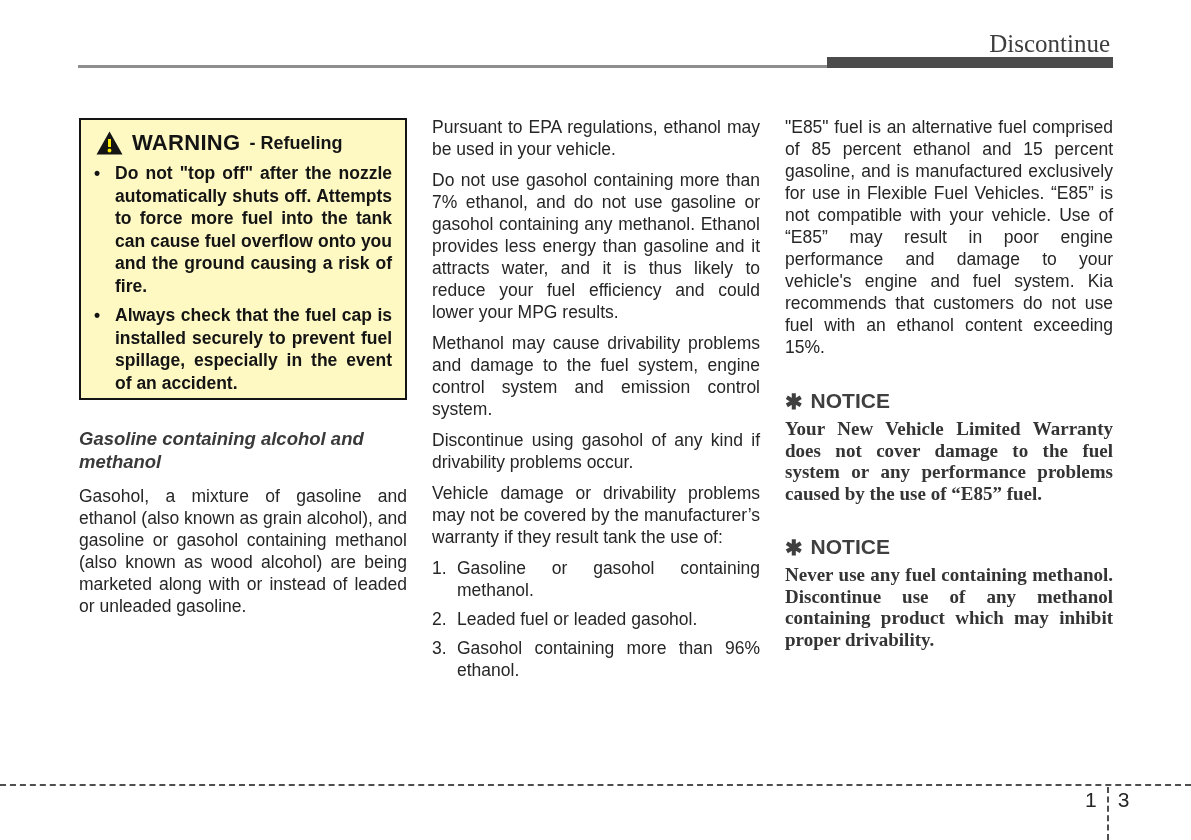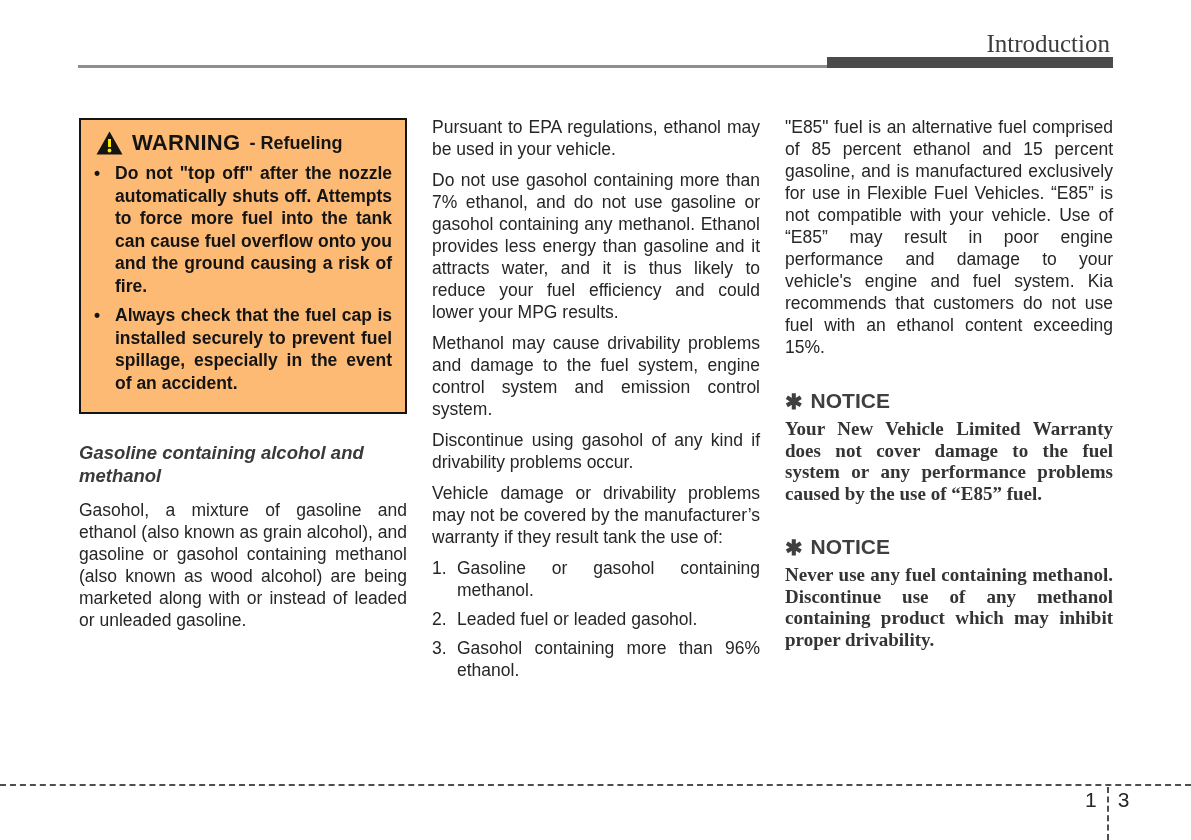--- a/index.html
+++ b/index.html
@@ -20,22 +20,22 @@
 
   
   .col { position:absolute; top:116px; width:328px; font-size:17.5px; line-height:22px; text-align:justify; }
   .col-left   { left:79px;  top:118px; }
   .col-middle { left:432px; }
   .col-right  { left:785px; }
   .body-par { margin-bottom:9px; }
 
   
   .warning-box {
-    background:#fdba74; border:2px solid #141414; color:#141414;
-    padding:11px 13px 18px 13px; font-weight:bold; margin-bottom:27px;
+    background:#fef9c3; border:2px solid #141414; color:#141414;
+    padding:11px 13px 4px 13px; font-weight:bold; margin-bottom:27px;
   }
   .warning-title-row { display:flex; align-items:center; gap:9px; margin-bottom:7px; margin-left:2px; }
   .warning-icon { display:inline-flex; flex:none; }
   .warning-word { font-size:22px; letter-spacing:0.3px; }
   .warning-sub  { font-size:18px; }
   .warning-bullet { display:flex; margin-bottom:7px; line-height:22.5px; }
   .warning-bullet:last-child { margin-bottom:0; }
   .bullet-marker { width:21px; flex:none; }
   .bullet-text { text-align:justify; flex:1; }
 
@@ -62,21 +62,21 @@
   
   .footer-dash  { position:absolute; top:784px; left:0; width:1191px; height:0; border-top:2px dashed #4e4e4e; }
   .footer-vdash { position:absolute; top:787px; left:1107px; height:53px; width:0; border-left:2px dashed #4e4e4e; }
   .page-num { position:absolute; top:788px; left:1085px; display:flex; gap:21px; font-size:21px; color:#262626; }
 </style>
 </head>
 <body>
 
 <div class="page">
 
-  <div class="header-title">Introduction</div>
+  <div class="header-title">Discontinue</div>
   <div class="header-rule"></div>
   <div class="header-bar"></div>
 
   <div class="col col-left">
     <div class="warning-box">
       <div class="warning-title-row">
         <span class="warning-icon">
           <svg width="27" height="24" viewBox="0 0 27 24" aria-hidden="true">
             <path d="M13.5 0.5 L26.5 23.5 H0.5 Z" fill="#141414"></path>
             <rect x="12" y="8" width="3" height="8" fill="#F7E600"></rect>

